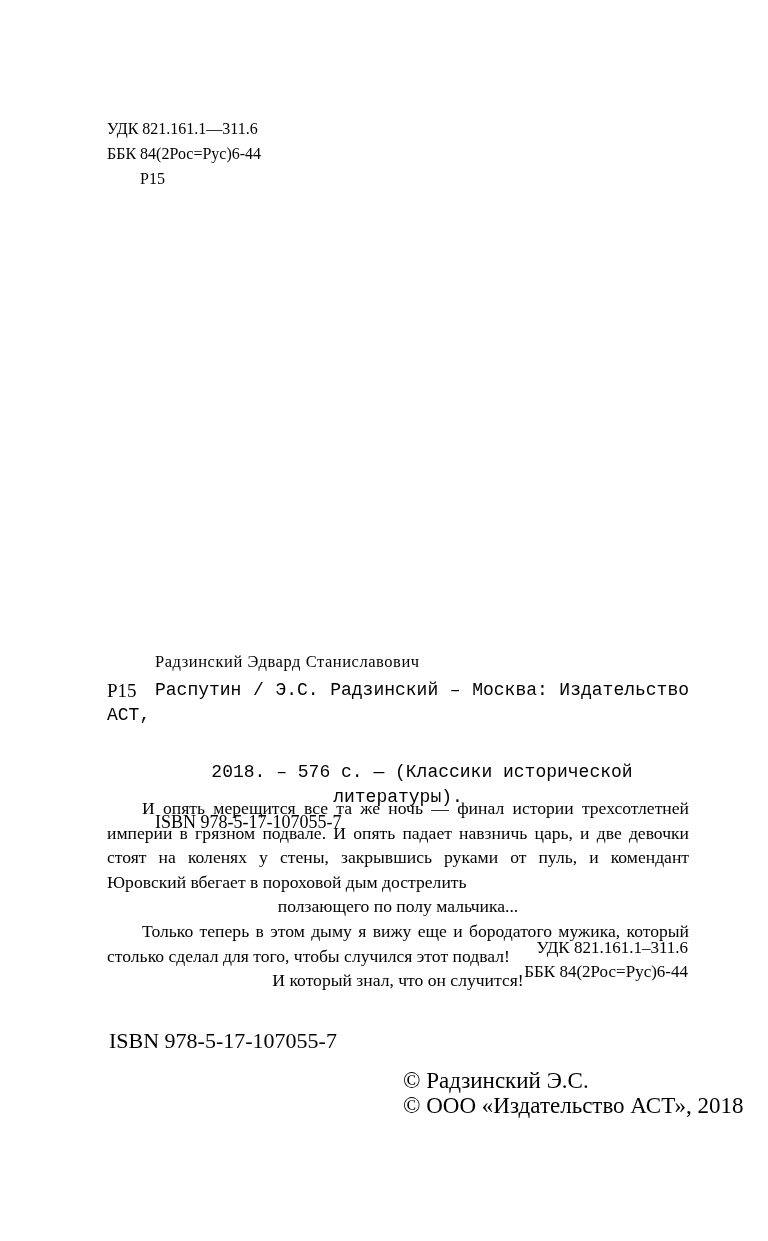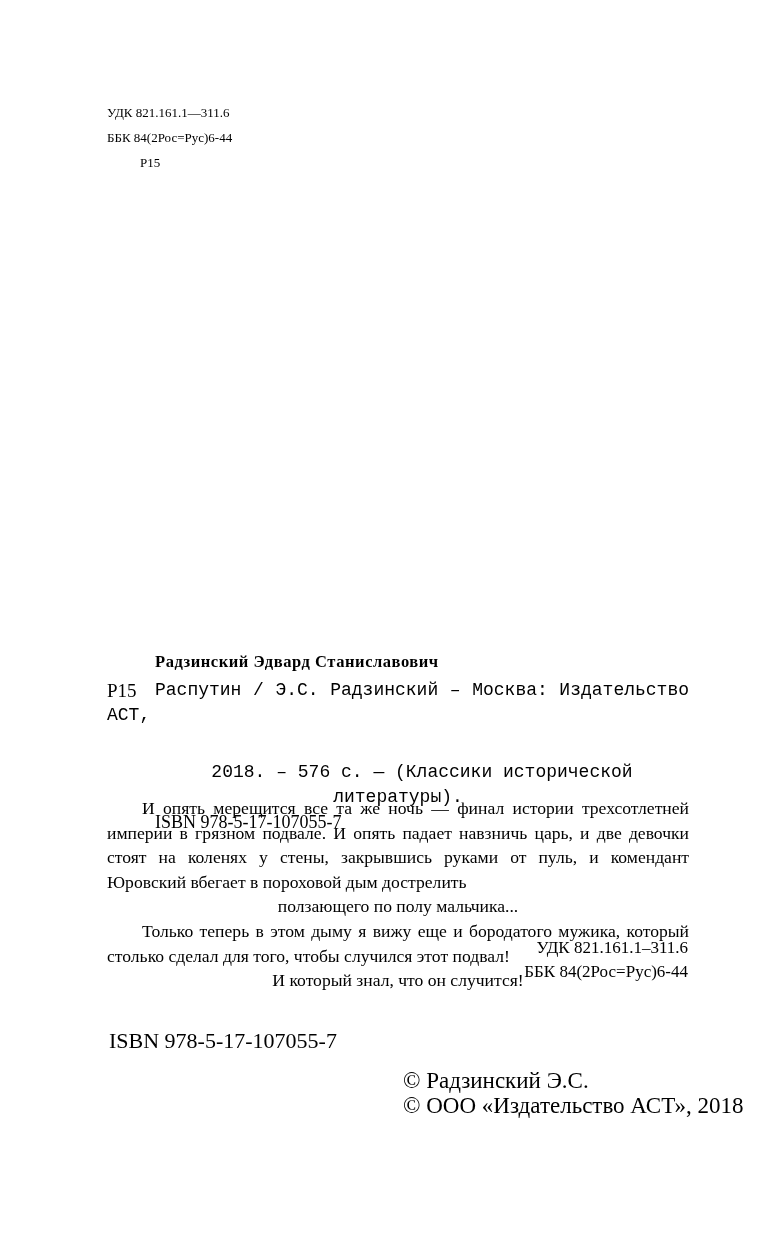--- a/index.html
+++ b/index.html
@@ -18,41 +18,41 @@
     height: 1241px;
     background: #ffffff;
     overflow: hidden;
     margin: 0 auto;
   }
 
   
   .udk-header {
     position: absolute;
     left: 107px;
-    top: 100px;
-    font-size: 13px;
+    top: 116px;
+    font-size: 16px;
     line-height: 25px;
     white-space: nowrap;
   }
   .udk-header .line {
     display: block;
   }
   .udk-header .code-line {
     margin-left: 33px;
   }
 
   
   .biblio-block {
     position: absolute;
     left: 107px;
     top: 650px;
     width: 582px;
   }
   .author-line {
-    font-weight: bold;
+    font-weight: normal;
     font-size: 16.5px;
     letter-spacing: 0.55px;
     margin-left: 48px;
     line-height: 24px;
     white-space: nowrap;
   }
 
   .entry-wrap {
     position: relative;
     margin-top: 4px;

